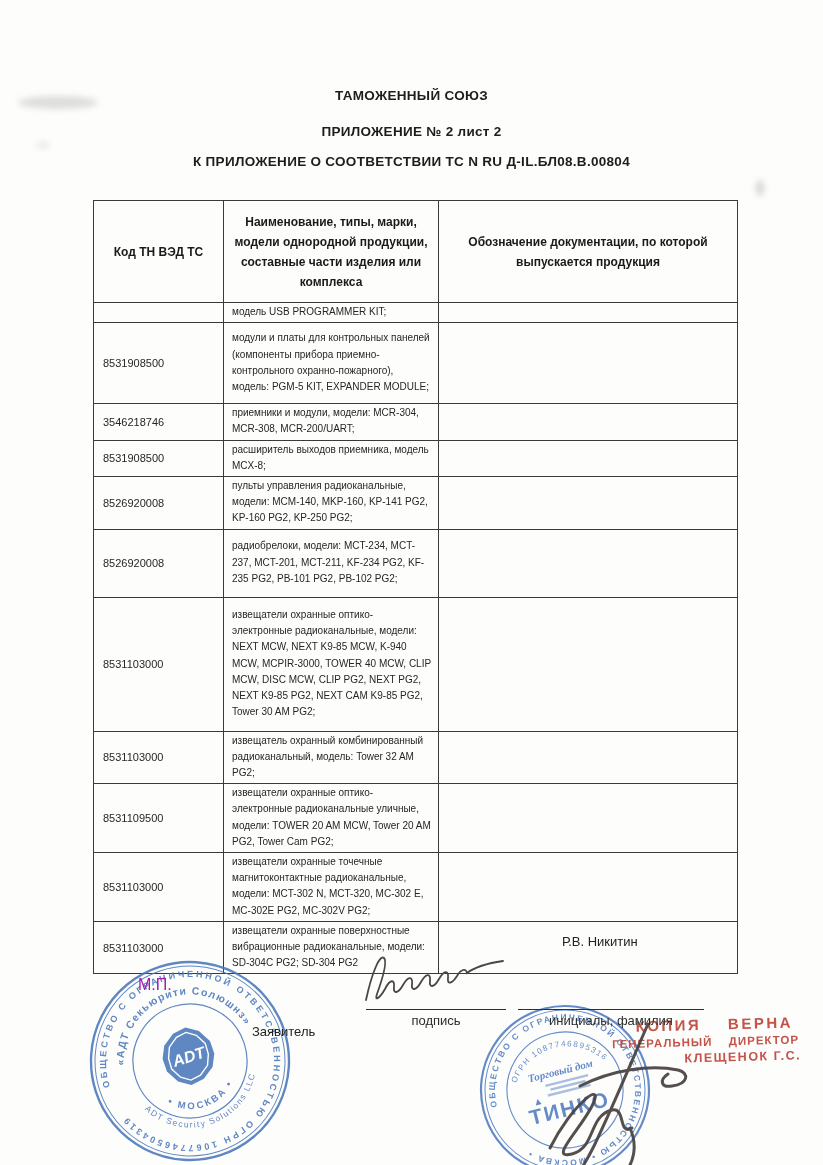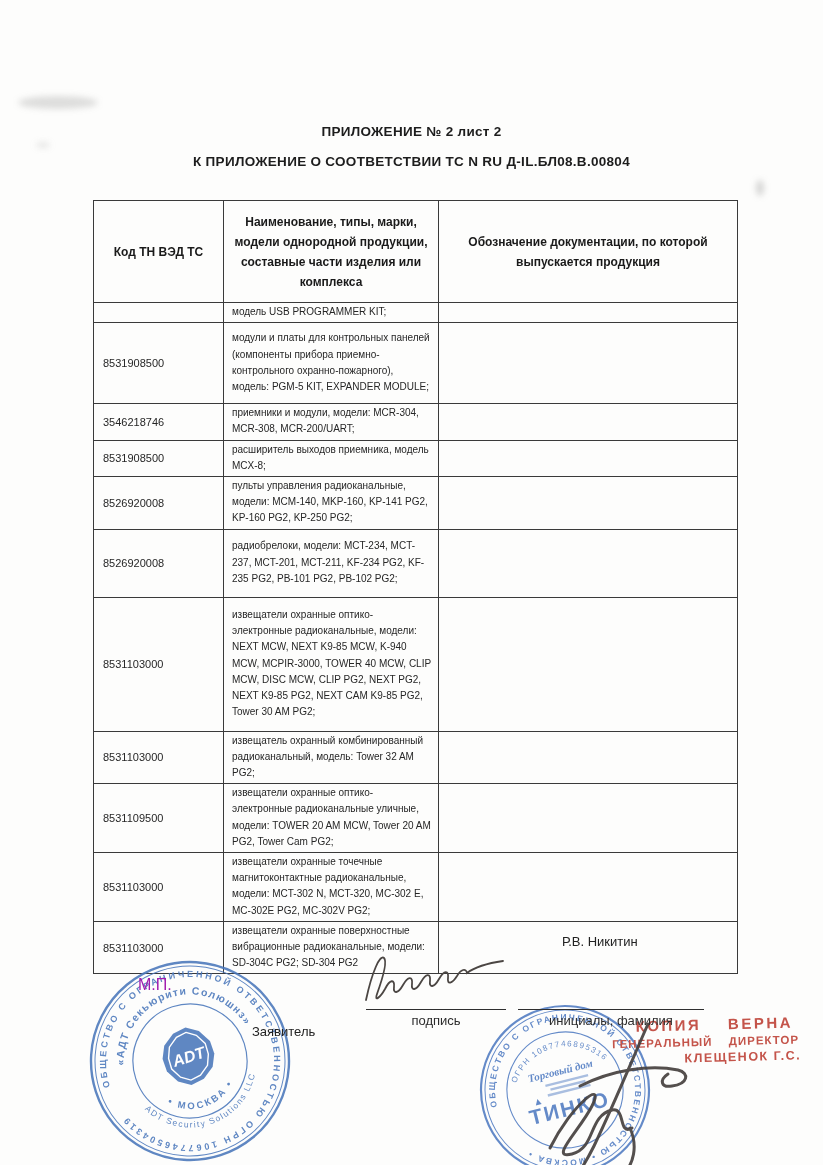--- a/index.html
+++ b/index.html
@@ -75,20 +75,21 @@
 </style>
 </head>
 <body>
 
 <div class="page">
 
   <div class="artifact a1"></div>
   <div class="artifact a2"></div>
   <div class="artifact a3"></div>
 
+  <div class="doc-title t1">ТАМОЖЕННЫЙ СОЮЗ</div>
   <div class="doc-title t2">ПРИЛОЖЕНИЕ № 2 лист 2</div>
   <div class="doc-title t3">К ПРИЛОЖЕНИЕ О СООТВЕТСТВИИ ТС N RU Д-IL.БЛ08.В.00804</div>
 
   <table class="products">
     <colgroup>
       <col style="width:130px">
         <col style="width:215px">
         <col style="width:299px">
     </colgroup>
     <thead>

